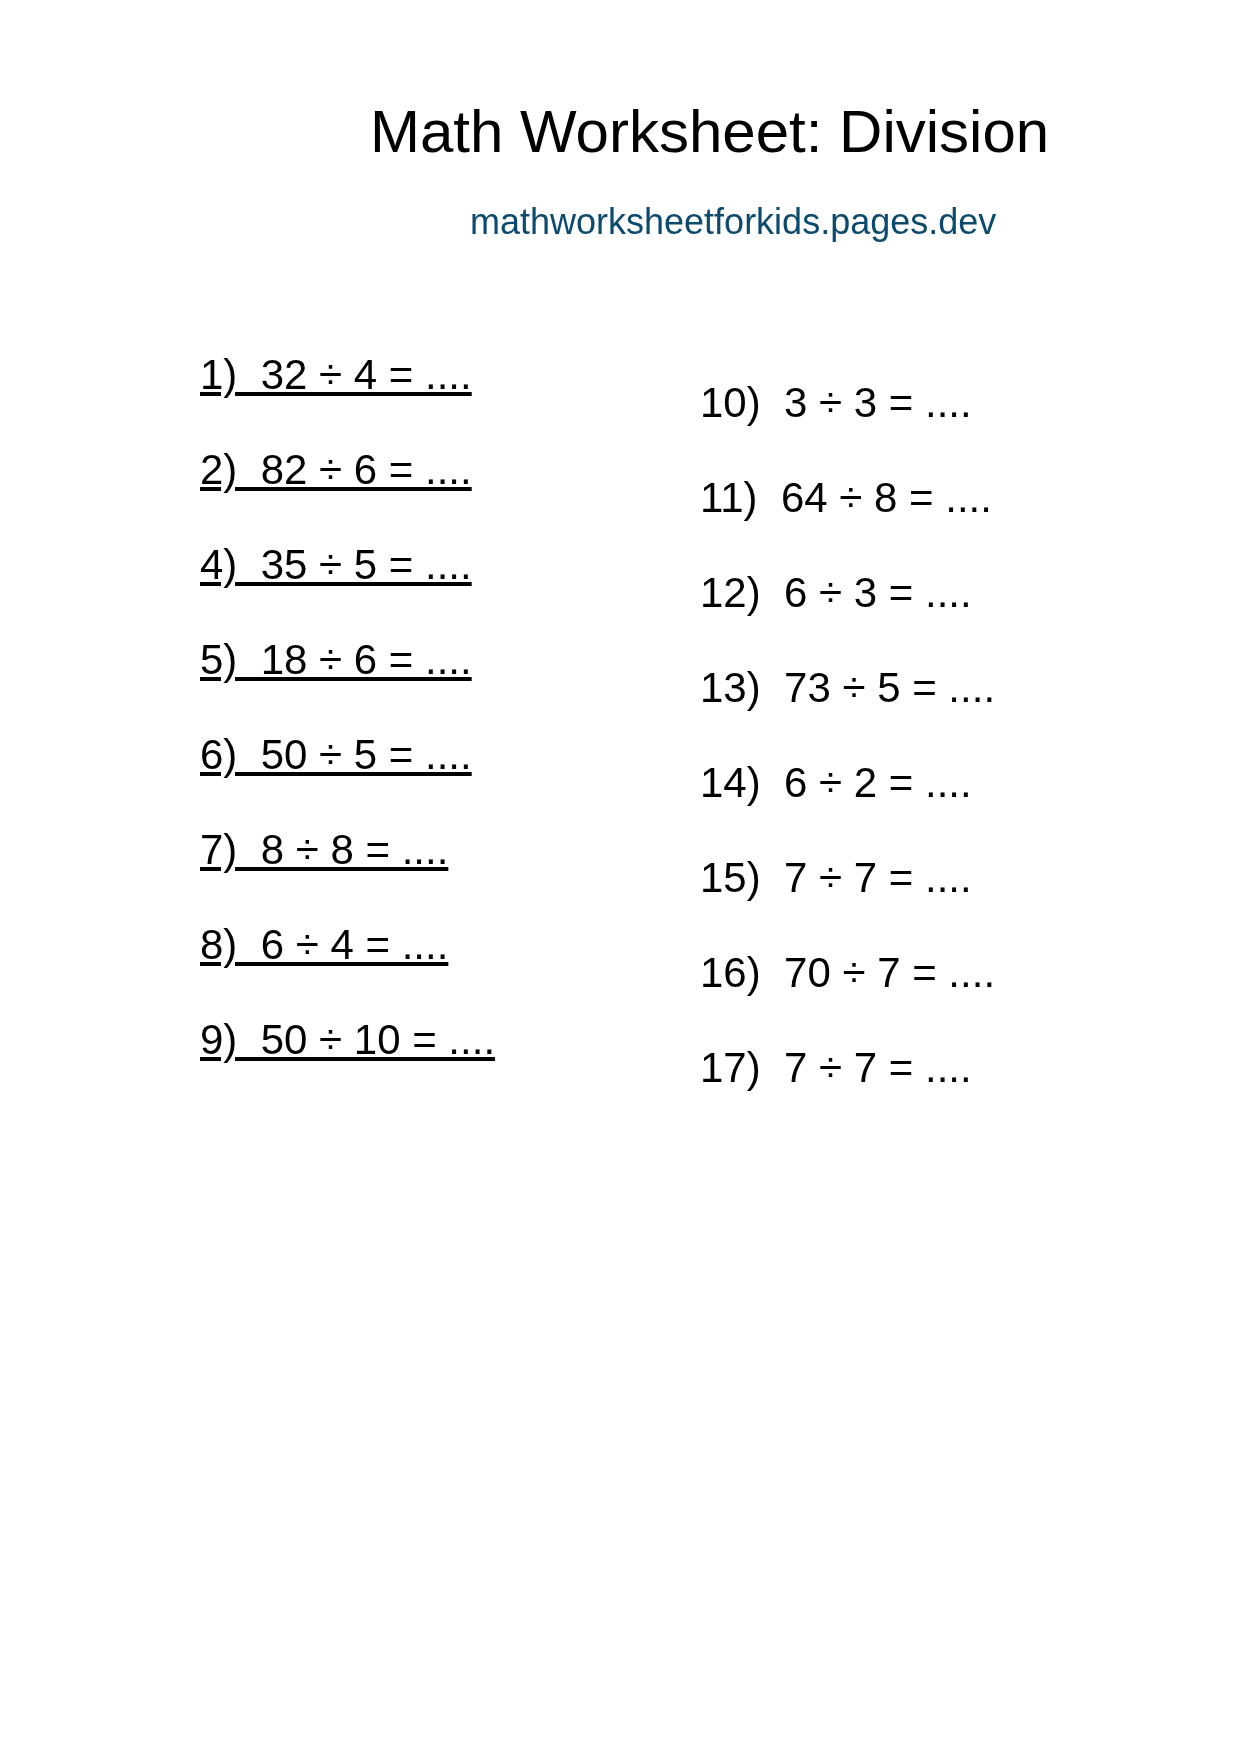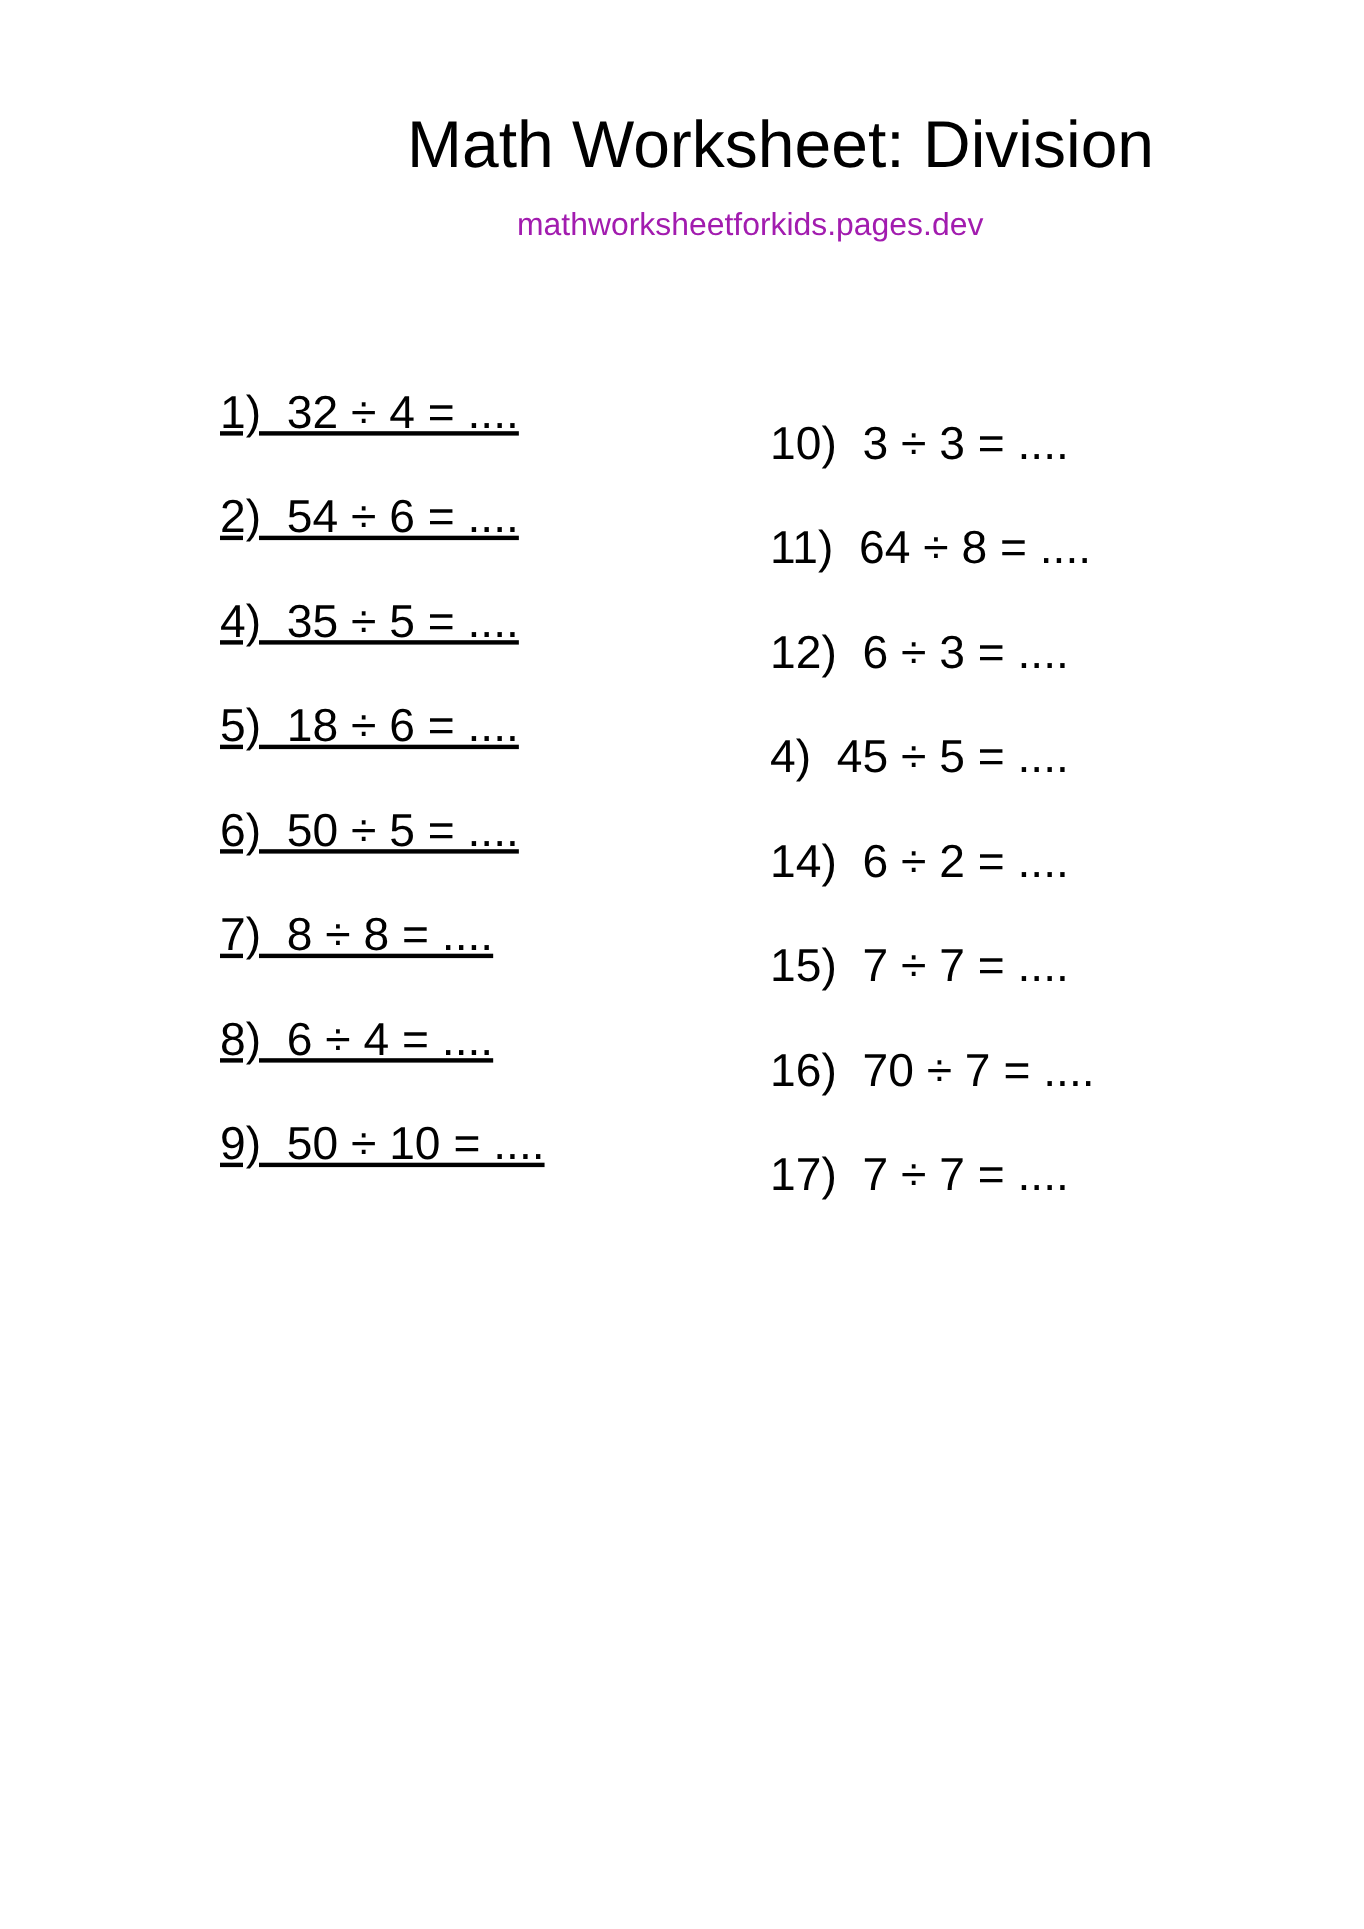--- a/index.html
+++ b/index.html
@@ -27,25 +27,25 @@
       left: 370px;
       top: 97px;
       font-size: 60px;
       line-height: 69px;
       white-space: nowrap;
       color: #000000;
     }
     .subtitle {
       position: absolute;
       left: 470px;
-      top: 181px;
-      font-size: 29px;
+      top: 198px;
+      font-size: 36px;
       line-height: 48px;
       white-space: nowrap;
-      color: #a21caf;
+      color: #0c4a6e;
     }
     .column {
       position: absolute;
       top: 351px;
     }
     .column.left { left: 200px; text-decoration: underline; }
     .column.right { left: 700px; margin-top: 28px; }
     .problem {
       height: 95px;
       font-size: 42px;
@@ -56,32 +56,32 @@
   </style>
 </head>
 <body>
 
 <div class="page">
   <div class="title">Math Worksheet: Division</div>
   <div class="subtitle">mathworksheetforkids.pages.dev</div>
 
   <div class="column left">
     <div class="problem">1)  32 ÷ 4 = ....</div>
-    <div class="problem">2)  54 ÷ 6 = ....</div>
+    <div class="problem">2)  82 ÷ 6 = ....</div>
     <div class="problem">4)  35 ÷ 5 = ....</div>
     <div class="problem">5)  18 ÷ 6 = ....</div>
     <div class="problem">6)  50 ÷ 5 = ....</div>
     <div class="problem">7)  8 ÷ 8 = ....</div>
     <div class="problem">8)  6 ÷ 4 = ....</div>
     <div class="problem">9)  50 ÷ 10 = ....</div>
   </div>
 
   <div class="column right">
     <div class="problem">10)  3 ÷ 3 = ....</div>
     <div class="problem">11)  64 ÷ 8 = ....</div>
     <div class="problem">12)  6 ÷ 3 = ....</div>
-    <div class="problem">4)  45 ÷ 5 = ....</div>
+    <div class="problem">13)  73 ÷ 5 = ....</div>
     <div class="problem">14)  6 ÷ 2 = ....</div>
     <div class="problem">15)  7 ÷ 7 = ....</div>
     <div class="problem">16)  70 ÷ 7 = ....</div>
     <div class="problem">17)  7 ÷ 7 = ....</div>
   </div>
 </div>
 
 </body></html>

